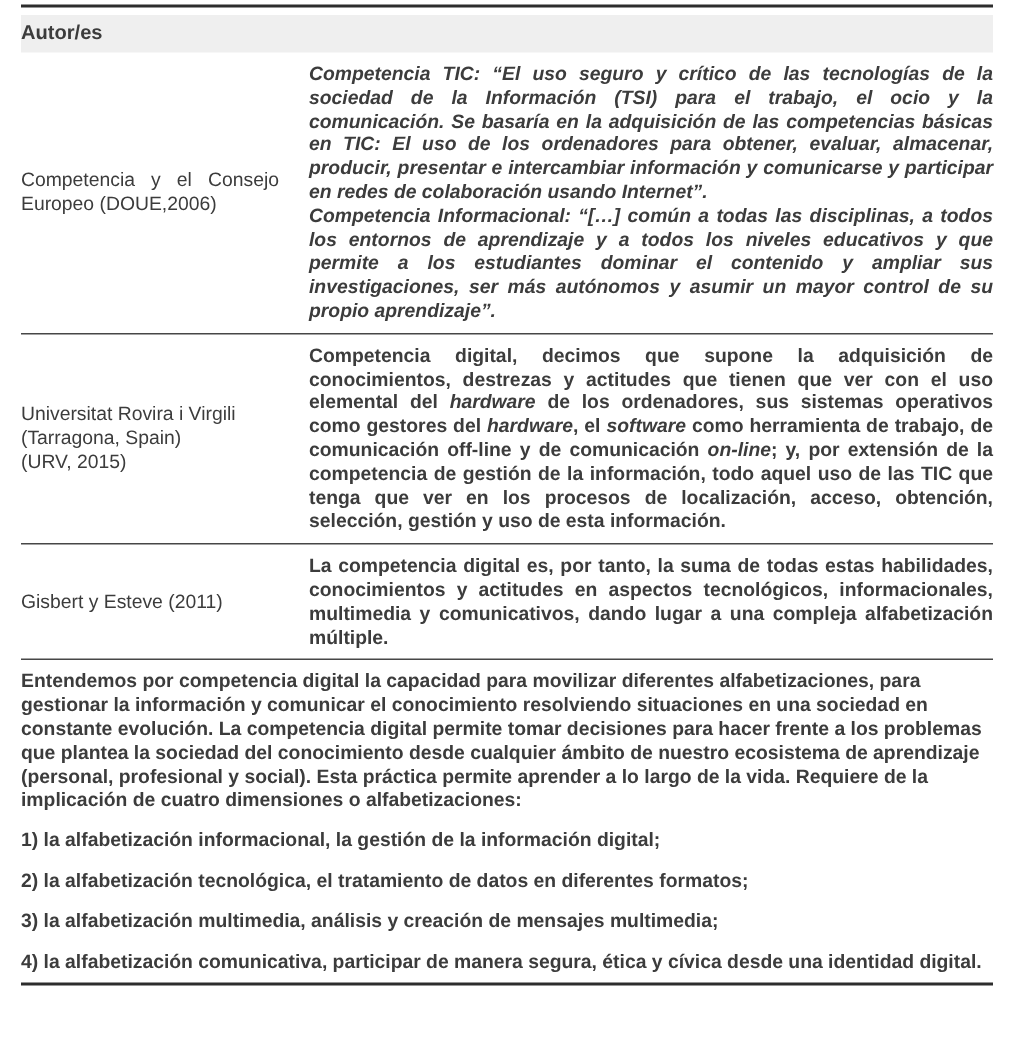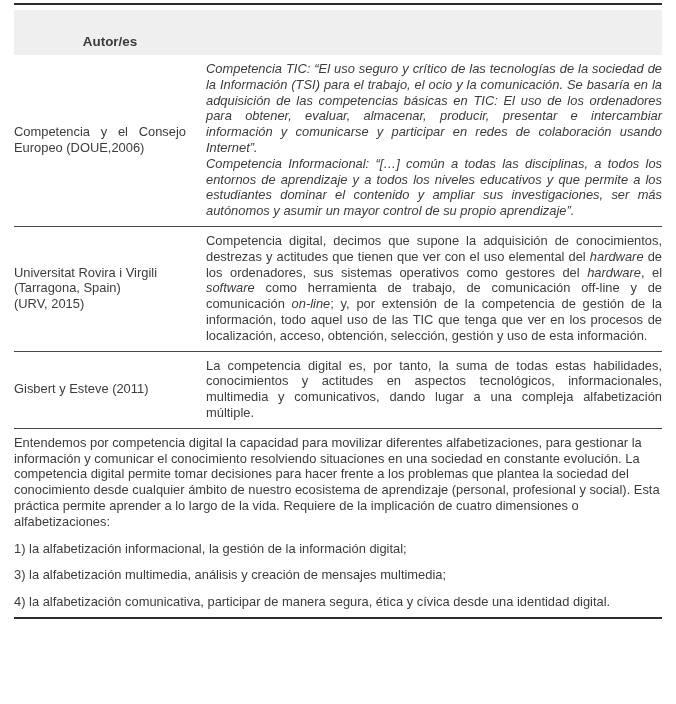--- a/index.html
+++ b/index.html
@@ -16,29 +16,29 @@
     font-family:"Liberation Sans", sans-serif;
     color:var(--text);
     -webkit-font-smoothing:antialiased;
   }
   .table{position:absolute;left:14px;top:3px;width:648px;}
   .top-rule{height:2px;background:var(--rule);}
   .header-row{
     margin-top:5px;display:flex;background:var(--header-bg);
     padding:4px 0 5px;font-weight:700;font-size:13.4px;line-height:16px;
   }
-  .th-author{width:192px;text-align:center;margin-top:20px;}
+  .th-author{width:192px;}
   .th-idea{flex:1;text-align:center;}
   .row{display:flex;padding:6px 0 7px;}
   .row + .row{border-top:1px solid var(--separator);}
   .author-cell{width:172px;margin-right:20px;display:flex;align-items:center;}
   .author-text{white-space:pre-line;font-size:12.9px;line-height:15.8px;}
   .row.author-justify .author-text{text-align:justify;}
   .idea-cell{flex:1;font-size:12.9px;line-height:15.8px;}
-  .idea-cell p{margin:0;}
+  .idea-cell p{margin:0;font-weight:bold;}
   .row.italic .idea-cell{font-style:italic;}
   .row.justify .idea-cell p{text-align:justify;}
   .row.gapped .idea-cell p + p{margin-top:11px;}
   .idea-cell i{font-style:italic;}
   .bottom-rule{height:2px;background:var(--rule);}
 </style>
 </head>
 <body>
 
 <div class="table">
@@ -71,19 +71,20 @@
           <div class="author-text">Gisbert y Esteve (2011)</div>
         </div>
         <div class="idea-cell">
           <p><span>La competencia digital es, por tanto, la suma de todas estas habilidades, conocimientos y actitudes en aspectos tecnológicos, informacionales, multimedia y comunicativos, dando lugar a una compleja alfabetización múltiple.</span></p>
         </div>
       </div>
       <div class="row gapped">
         <div class="idea-cell">
           <p><span>Entendemos por competencia digital la capacidad para movilizar diferentes alfabetizaciones, para gestionar la información y comunicar el conocimiento resolviendo situaciones en una sociedad en constante evolución. La competencia digital permite tomar decisiones para hacer frente a los problemas que plantea la sociedad del conocimiento desde cualquier ámbito de nuestro ecosistema de aprendizaje (personal, profesional y social). Esta práctica permite aprender a lo largo de la vida. Requiere de la implicación de cuatro dimensiones o alfabetizaciones:</span></p>
           <p><span>1) la alfabetización informacional, la gestión de la información digital;</span></p>
+          <p><span>2) la alfabetización tecnológica, el tratamiento de datos en diferentes formatos;</span></p>
           <p><span>3) la alfabetización multimedia, análisis y creación de mensajes multimedia;</span></p>
           <p><span>4) la alfabetización comunicativa, participar de manera segura, ética y cívica desde una identidad digital.</span></p>
         </div>
       </div>
     </div>
   <div class="bottom-rule"></div>
 </div>
 
 </body></html>

